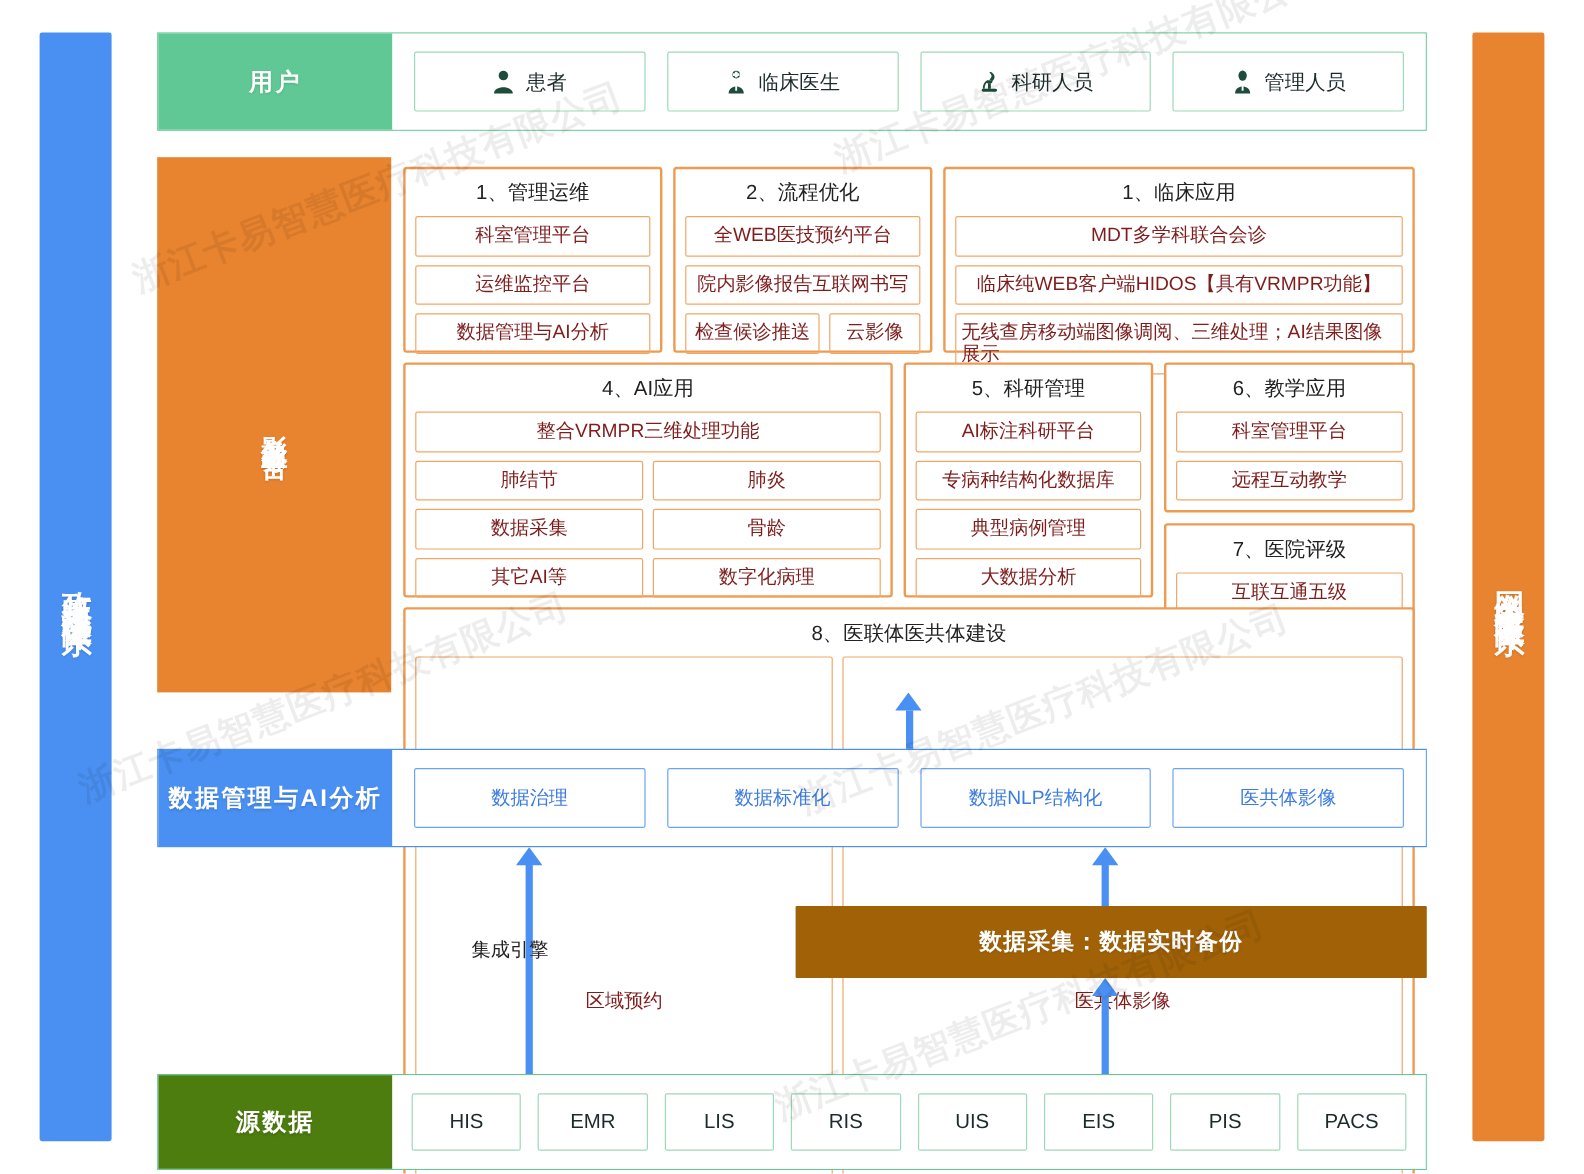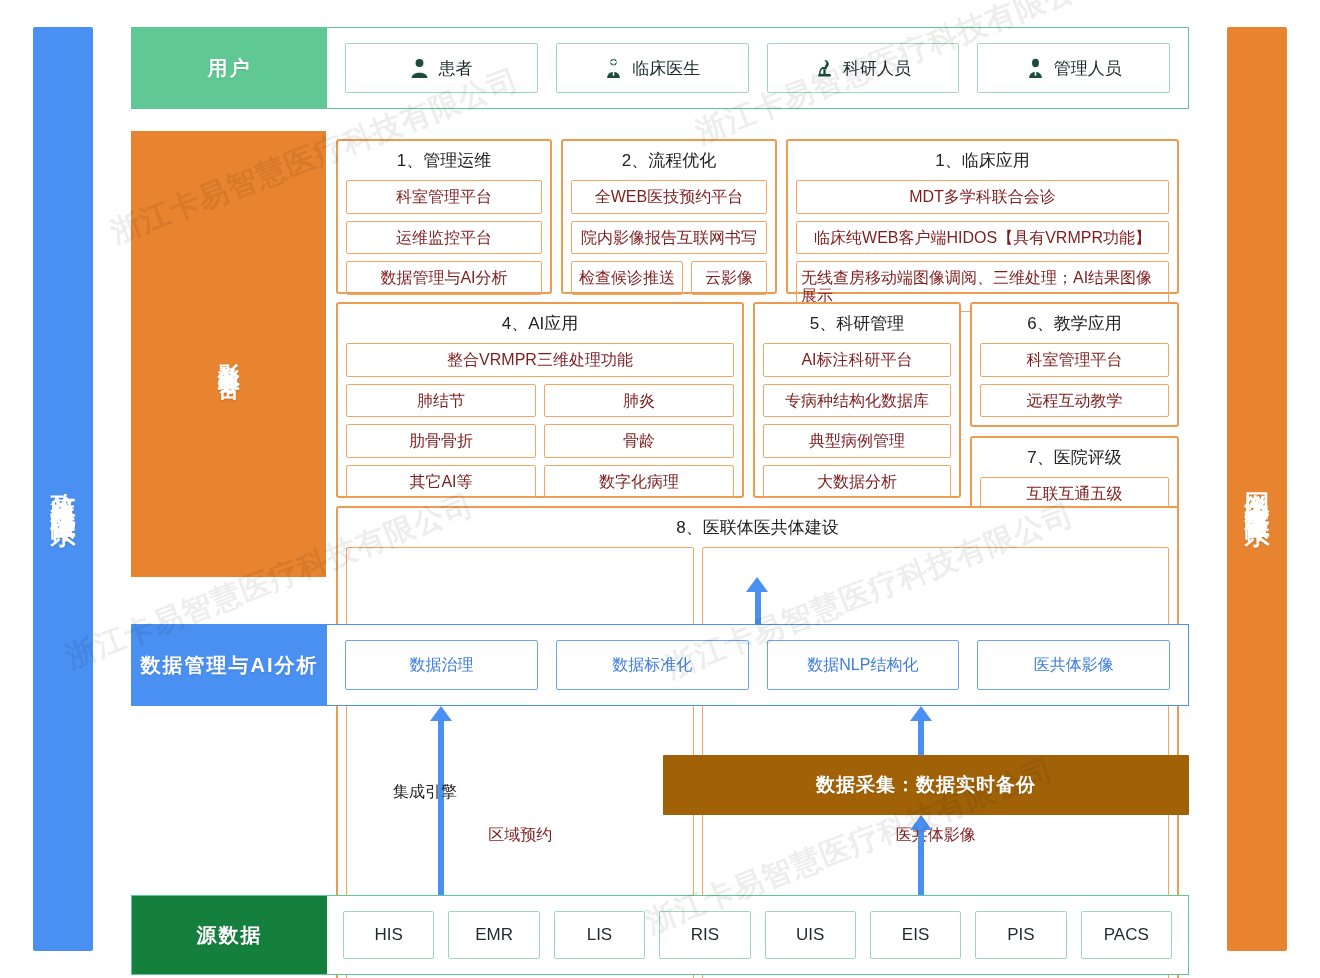--- a/index.html
+++ b/index.html
@@ -106,21 +106,21 @@
   }
   .collect-bar {
     position:absolute; background:#a16207; color:#fff; font-weight:700;
     font-size:19px; display:flex; align-items:center; justify-content:center;
     letter-spacing:1px; border-radius:1px;
     text-shadow:0 1px 2px rgba(0,0,0,.12);
   }
 
   
   .band-src { top:868px; height:80px; border:1px solid #5FC894; }
-  .band-src .band-label { background:#15803d; font-size:20px; }
+  .band-src .band-label { background:#4d7c0f; font-size:20px; }
   .band-src .band-body { display:flex; align-items:center; gap:14px; padding:0 16px; }
   .s-card {
     flex:1; height:48px; border:1px solid #9DD9B8; border-radius:2px;
     display:flex; align-items:center; justify-content:center;
     font-size:17px; color:#1d2b2b;
   }
 </style>
 </head>
 <body>
 
@@ -227,21 +227,21 @@
         <div class="mid-row" style="height:196px;">
 
           <div class="o-group" style="flex:0 0 408px;">
             <div class="o-title">4、AI应用</div>
             <div class="o-box">整合VRMPR三维处理功能</div>
             <div class="o-row" style="flex:1;">
               <div class="o-box" style="flex:1;">肺结节</div>
               <div class="o-box" style="flex:1;">肺炎</div>
             </div>
             <div class="o-row" style="flex:1;">
-              <div class="o-box" style="flex:1;">肋骨骨折</div>
+              <div class="o-box" style="flex:1;">数据采集</div>
               <div class="o-box" style="flex:1;">骨龄</div>
             </div>
             <div class="o-row" style="flex:1;">
               <div class="o-box" style="flex:1;">其它AI等</div>
               <div class="o-box" style="flex:1;">数字化病理</div>
             </div>
           </div>
 
           <div class="o-group" style="flex:0 0 208px;">
             <div class="o-title">5、科研管理</div>

